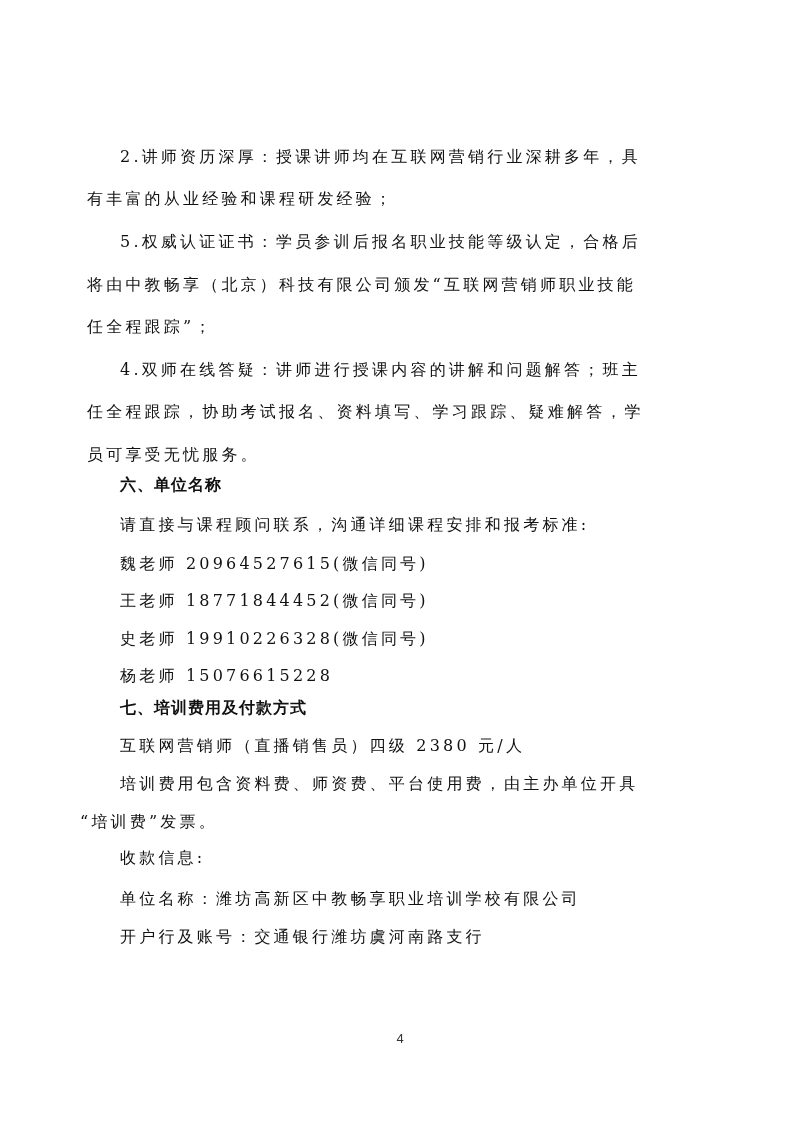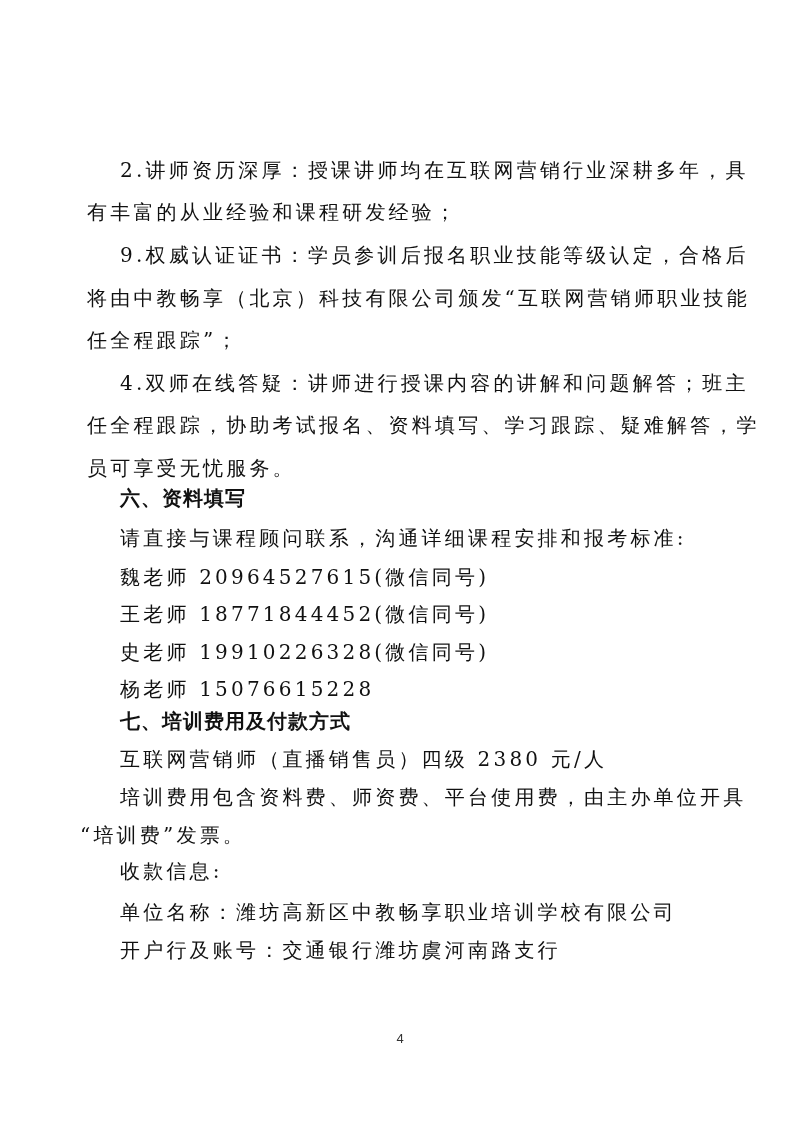--- a/index.html
+++ b/index.html
@@ -1,40 +1,40 @@
 <!DOCTYPE html>
 <html><head>
 <meta charset="utf-8">
 <style>
   html, body { margin: 0; padding: 0; background: #ffffff; }
   body { width: 800px; height: 1131px; position: relative; overflow: hidden;
          font-family: "DejaVu Serif", "Liberation Serif", serif; color: #111; }
-  .line { position: absolute; left: 0; white-space: nowrap; font-size: 20px; line-height: 24px; letter-spacing: 3.2px; margin-top: 13px; }
+  .line { position: absolute; left: 0; white-space: nowrap; font-size: 16px; line-height: 24px; letter-spacing: 3.2px; }
   .ind { left: 120px; }
   .full { left: 87px; text-align: center; }
   .head { font-family: "DejaVu Sans", "Liberation Sans", sans-serif; font-weight: bold; letter-spacing: 1px; }
   .pagenum { position: absolute; left: 0; width: 800px; text-align: center; top: 1031px;
              font-family: "Liberation Sans", sans-serif; font-size: 13px; color: #333; }
 </style>
 </head>
 <body>
 
 <div>
   <div class="line ind" style="top:145px">2.讲师资历深厚：授课讲师均在互联网营销行业深耕多年，具</div>
   <div class="line full" style="top:187px">有丰富的从业经验和课程研发经验；</div>
 
-  <div class="line ind" style="top:230px">9.权威认证证书：学员参训后报名职业技能等级认定，合格后</div>
+  <div class="line ind" style="top:230px">5.权威认证证书：学员参训后报名职业技能等级认定，合格后</div>
   <div class="line full" style="top:273px">将由中教畅享（北京）科技有限公司颁发“互联网营销师职业技能</div>
   <div class="line full" style="top:315px">任全程跟踪”；</div>
 
   <div class="line ind" style="top:358px">4.双师在线答疑：讲师进行授课内容的讲解和问题解答；班主</div>
   <div class="line full" style="top:400px">任全程跟踪，协助考试报名、资料填写、学习跟踪、疑难解答，学</div>
   <div class="line full" style="top:443px">员可享受无忧服务。</div>
 
-  <div class="line ind head" style="top:473px">六、资料填写</div>
+  <div class="line ind head" style="top:473px">六、单位名称</div>
   <div class="line ind" style="top:513px">请直接与课程顾问联系，沟通详细课程安排和报考标准:</div>
   <div class="line ind" style="top:552px">魏老师 20964527615(微信同号)</div>
   <div class="line ind" style="top:589px">王老师 18771844452(微信同号)</div>
   <div class="line ind" style="top:627px">史老师 19910226328(微信同号)</div>
   <div class="line ind" style="top:664px">杨老师 15076615228</div>
 
   <div class="line ind head" style="top:696px">七、培训费用及付款方式</div>
   <div class="line ind" style="top:734px">互联网营销师（直播销售员）四级   2380 元/人</div>
   <div class="line ind" style="top:772px">培训费用包含资料费、师资费、平台使用费，由主办单位开具</div>
   <div class="line full" style="top:810px;left:80px">“培训费”发票。</div>

